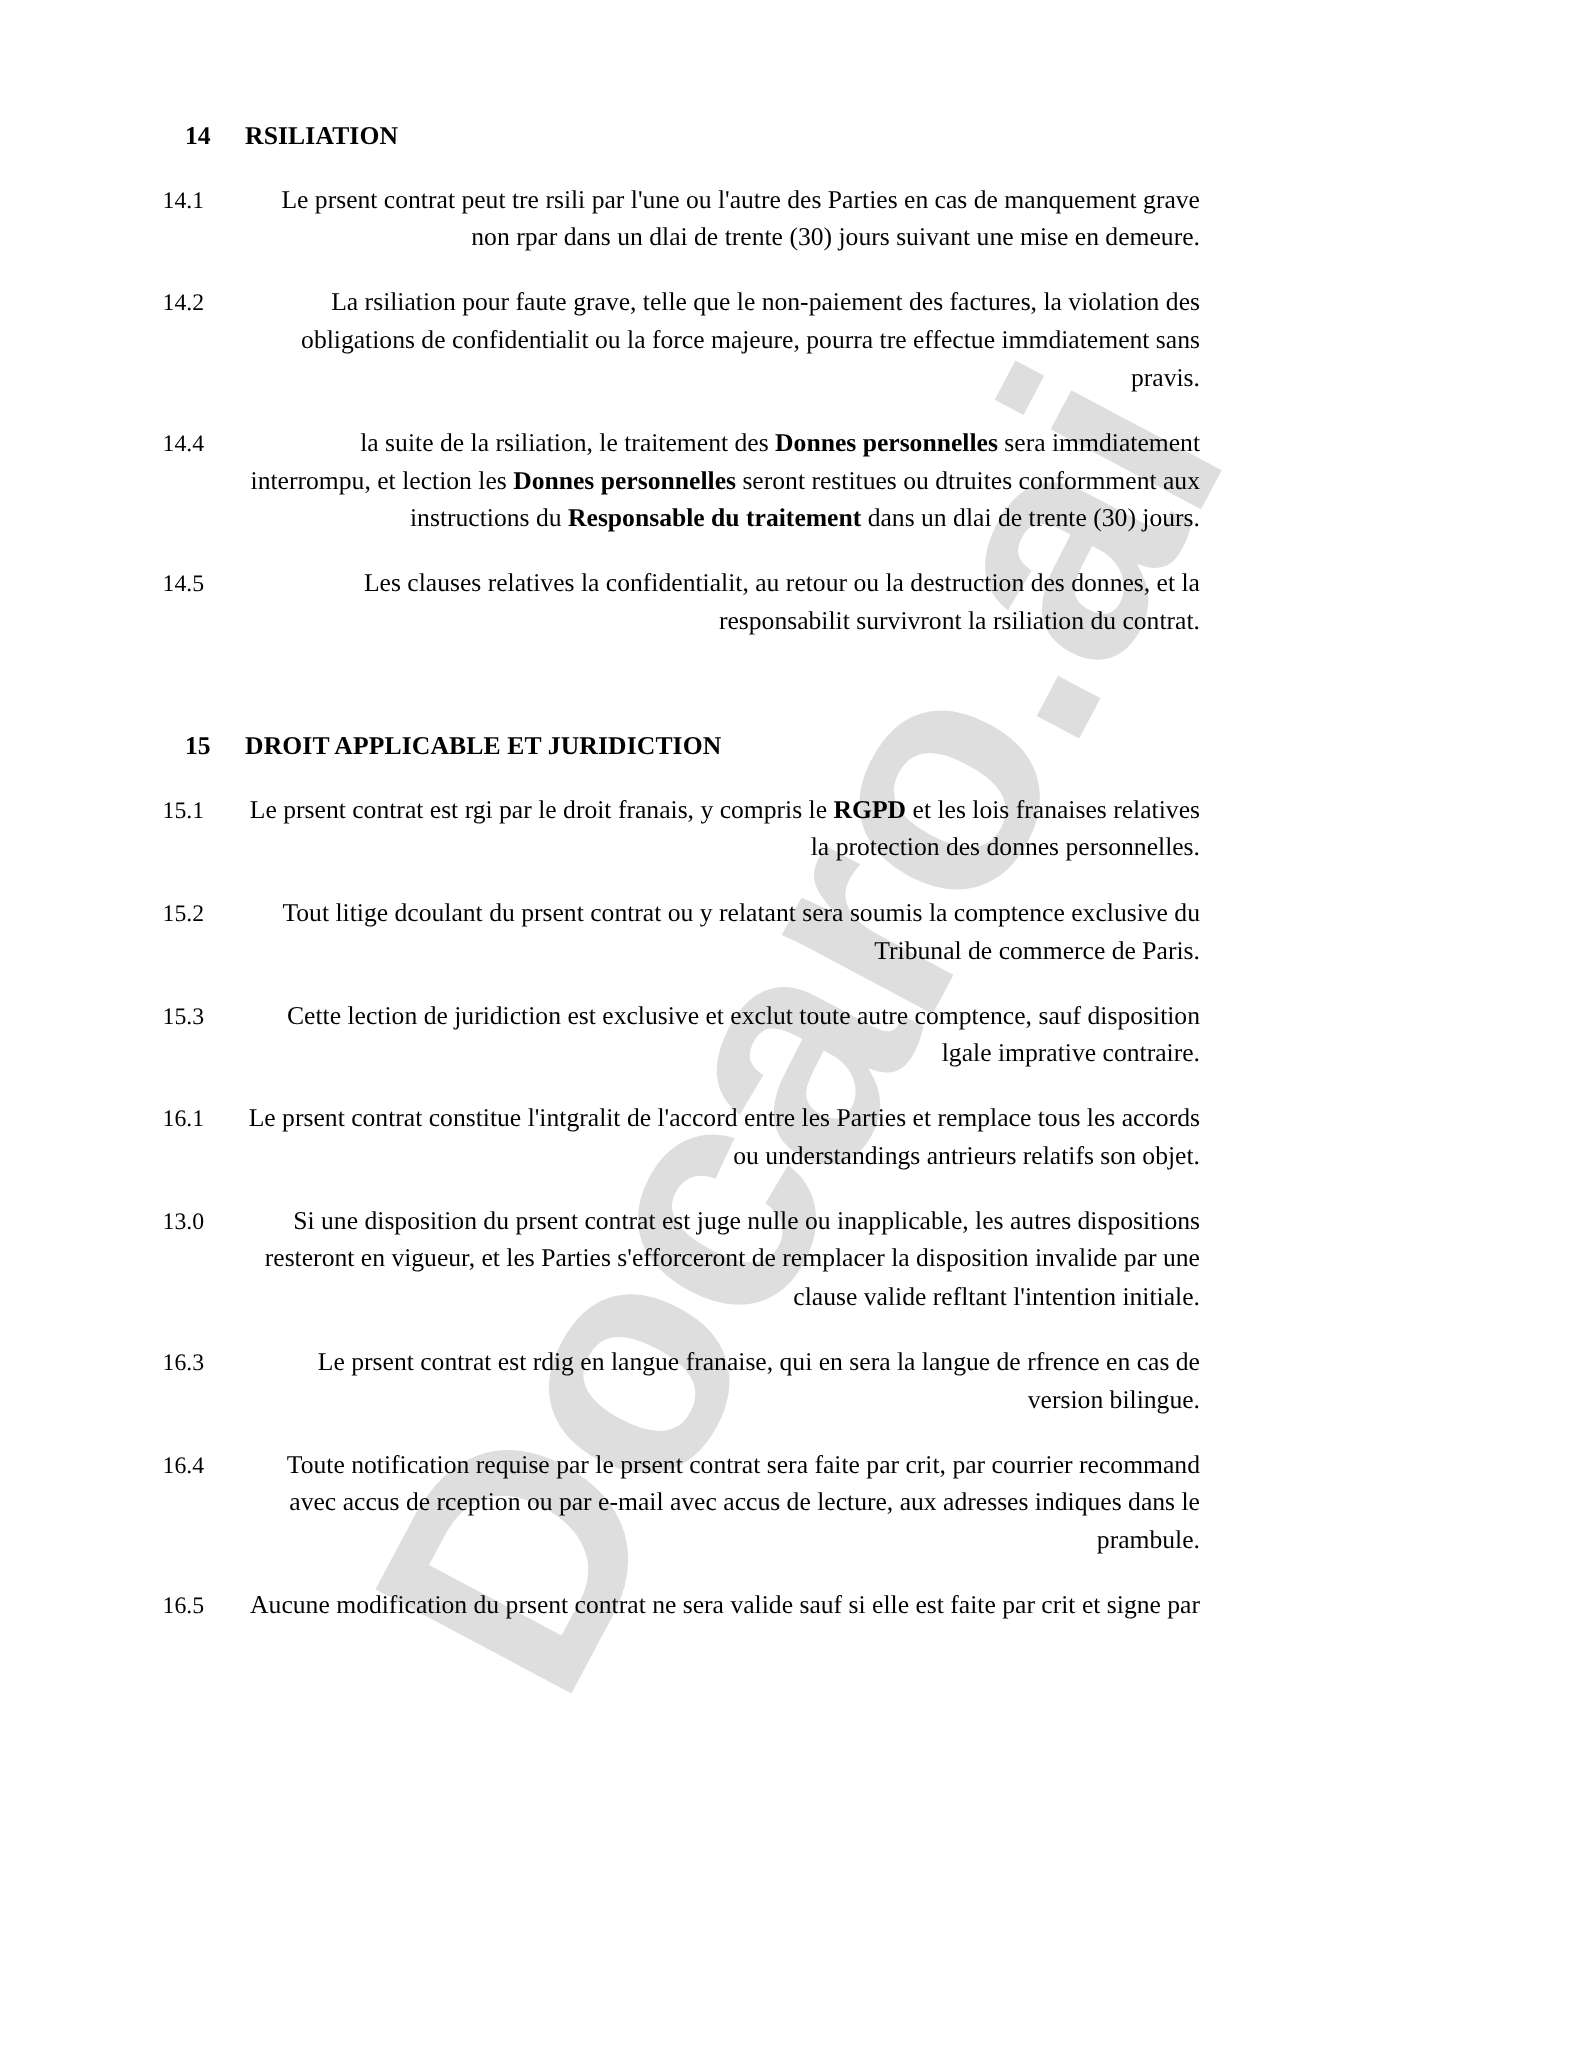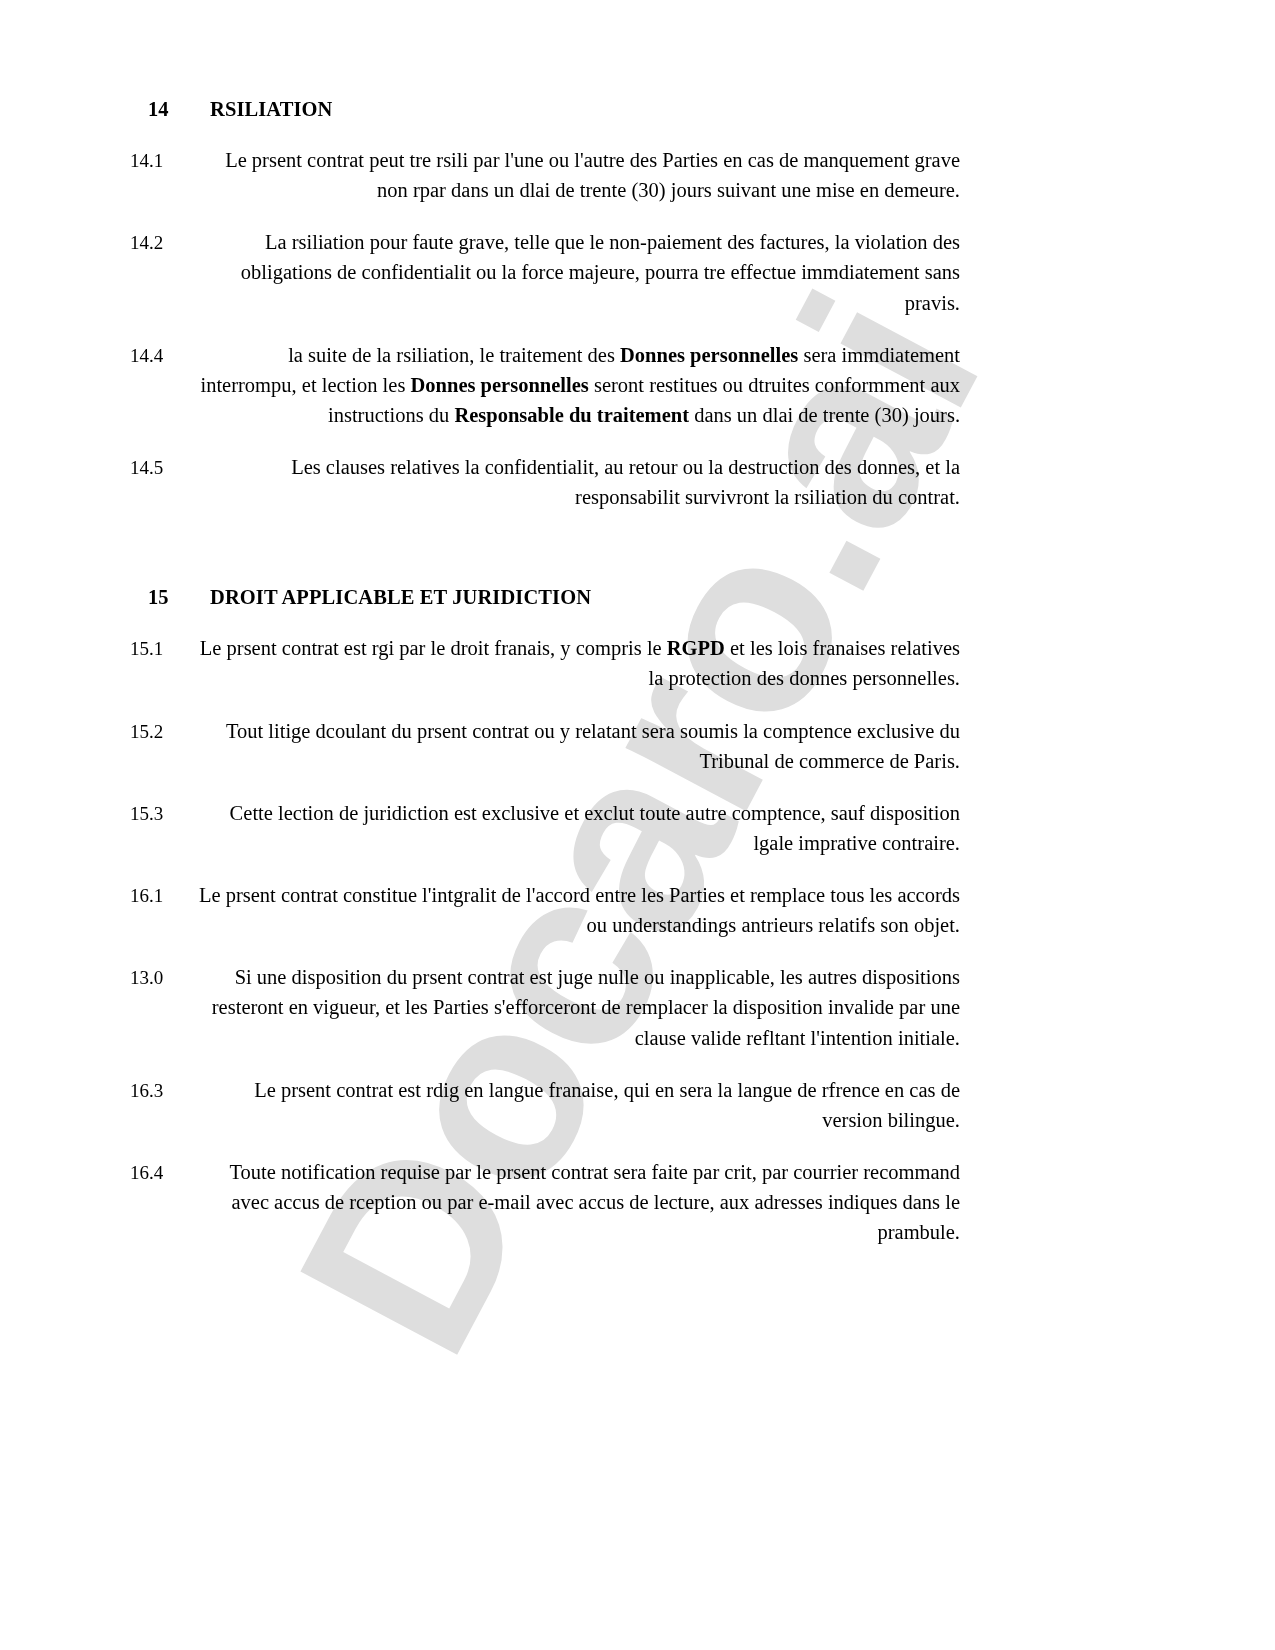--- a/index.html
+++ b/index.html
@@ -64,21 +64,20 @@
     font-weight: bold;
     font-size: 20.5px;
     width: 48px;
     flex: 0 0 48px;
     letter-spacing: 0;
   }
   .section-heading .sec-title {
     font-weight: bold;
     font-size: 20.5px;
     letter-spacing: 0.1px;
-    margin-left: 14px;
   }
 
   .section-heading.spaced {
     margin-top: 74px;
   }
 
   .clause {
     display: flex;
     align-items: baseline;
     margin: 0 0 22px 0;
@@ -170,15 +169,19 @@
     <div class="clause">
       <span class="cl-num">16.3</span>
       <span class="cl-body">Le prsent contrat est rdig en langue franaise, qui en sera la langue de rfrence en cas de version bilingue.</span>
     </div>
 
     <div class="clause">
       <span class="cl-num">16.4</span>
       <span class="cl-body">Toute notification requise par le prsent contrat sera faite par crit, par courrier recommand avec accus de rception ou par e-mail avec accus de lecture, aux adresses indiques dans le prambule.</span>
     </div>
 
+    <div class="clause">
+      <span class="cl-num">16.5</span>
+      <span class="cl-body">Aucune modification du prsent contrat ne sera valide sauf si elle est faite par crit et signe par</span>
+    </div>
 
   </div>
 </div>
 
 </body></html>

